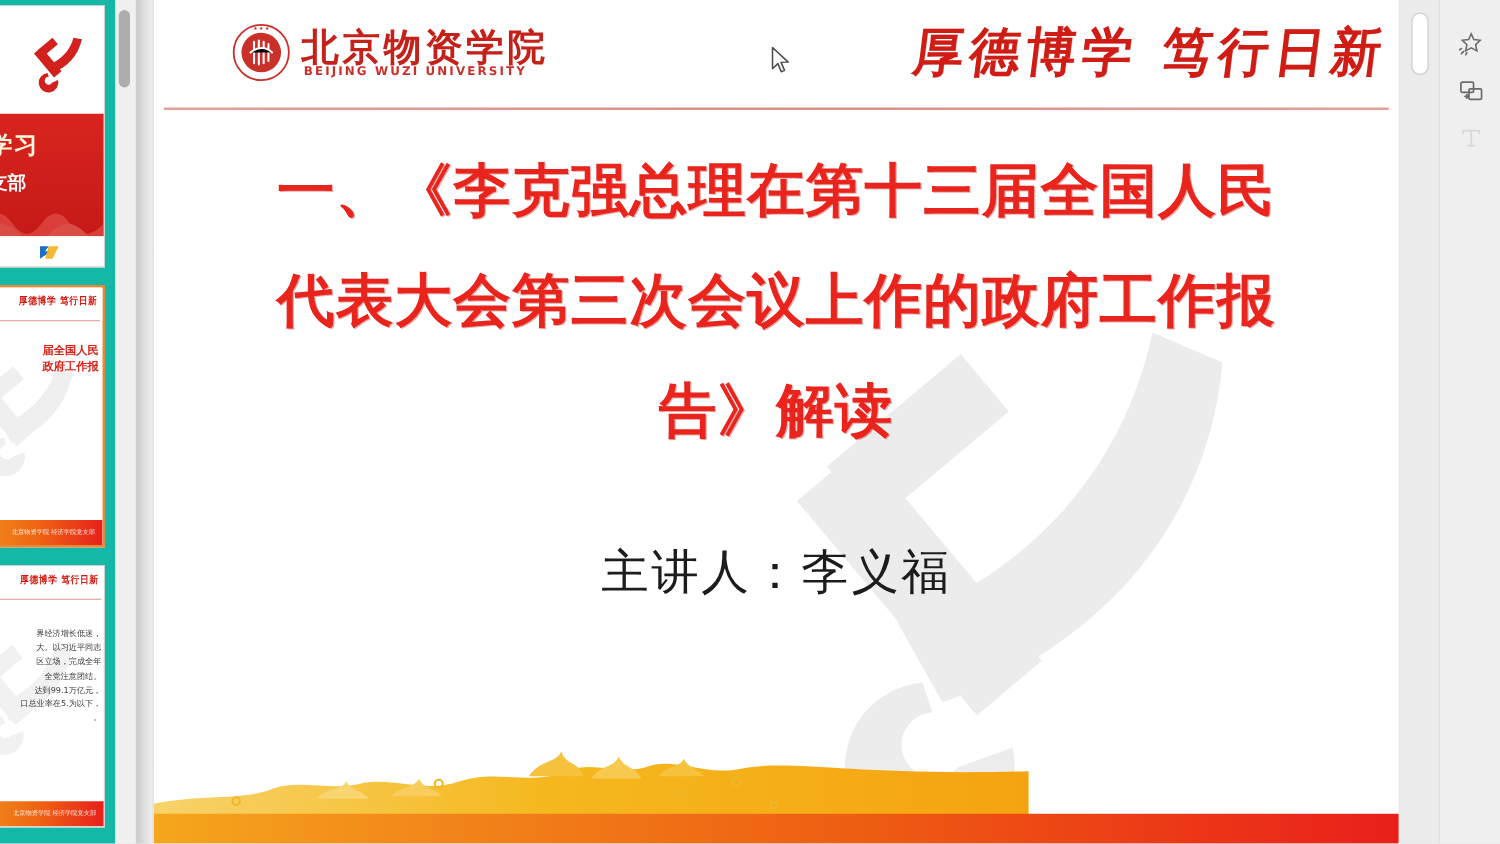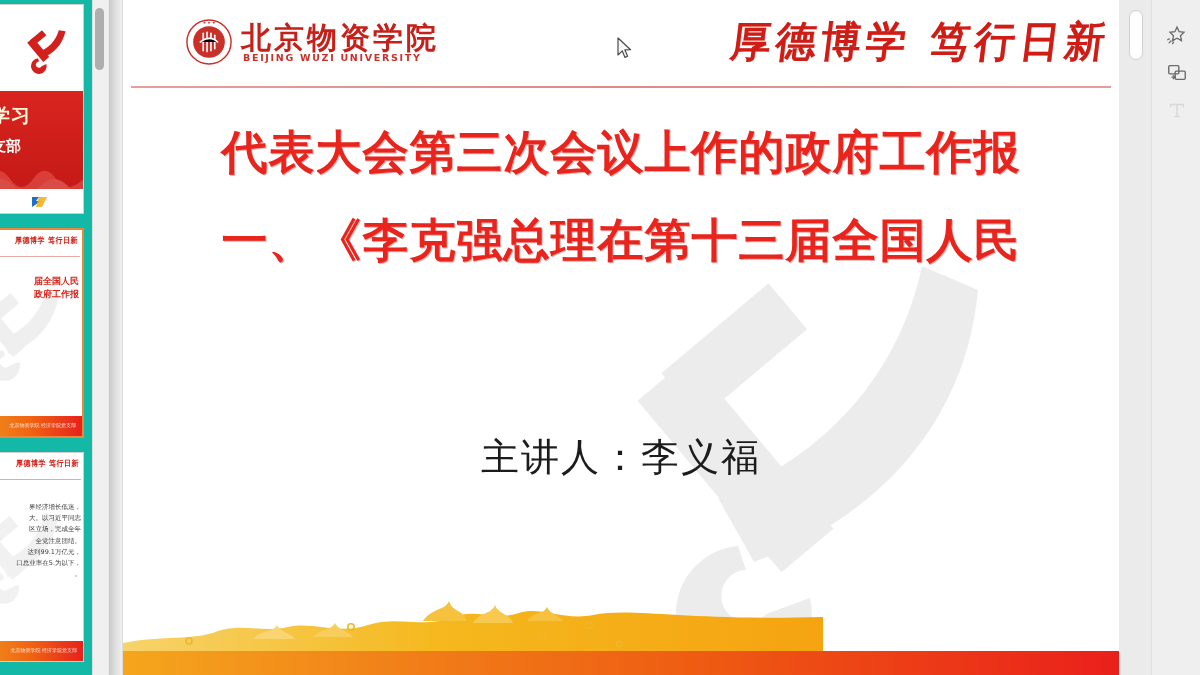--- a/index.html
+++ b/index.html
@@ -430,22 +430,23 @@
       <svg id="slide-watermark" viewBox="0 0 100 100">
         <g fill="#ebebeb">
           <path d="M82 8c-3 33-25 57-56 68l-9-16c26-10 45-30 51-58z"></path>
           <path d="M22 72a17 17 0 1 0 18 13l-11 4a6.5 6.5 0 1 1-5-11z"></path>
           <rect x="13" y="24" width="17" height="56" transform="rotate(-40 21 52)"></rect>
           <rect x="4" y="16" width="35" height="15" transform="rotate(-40 21 24)"></rect>
         </g>
       </svg>
 
       <div id="slide-title">
+        <span class="tl">一、《李克强总理在第十三届全国人民</span>
         <span class="tl">代表大会第三次会议上作的政府工作报</span>
-        <span class="tl">一、《李克强总理在第十三届全国人民</span>
+        <span class="tl">告》解读</span>
       </div>
 
       <div id="slide-presenter">主讲人：李义福</div>
 
       <svg id="slide-wave" viewBox="0 0 700 62" preserveAspectRatio="none">
         <defs>
           <linearGradient id="wv" x1="0" y1="0" x2="1" y2="0">
             <stop offset="0%" stop-color="#f7d36a"></stop>
             <stop offset="45%" stop-color="#f5b81e"></stop>
             <stop offset="100%" stop-color="#f5a311"></stop>

